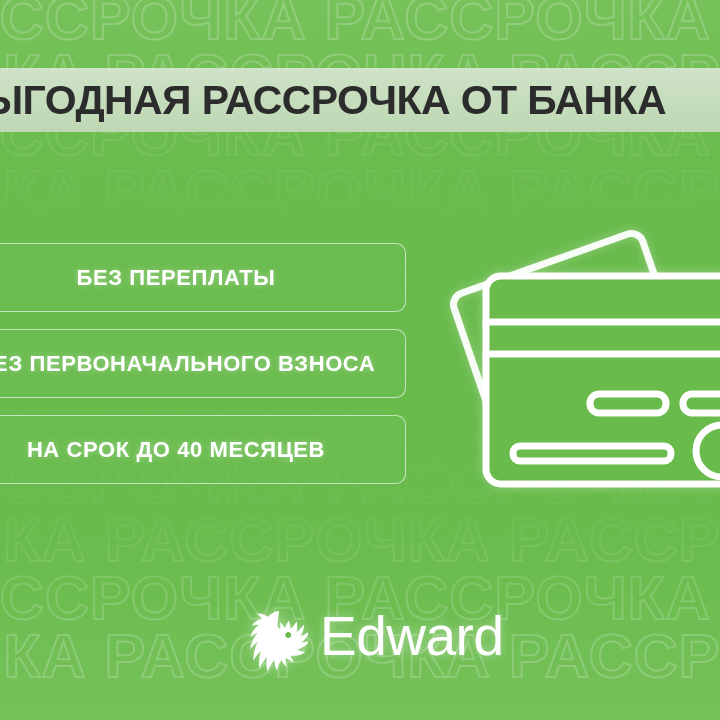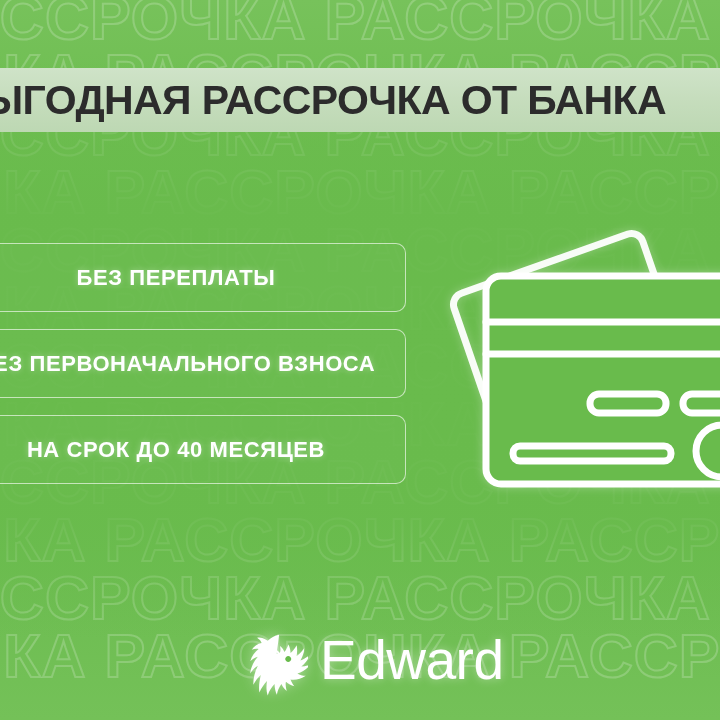--- a/index.html
+++ b/index.html
@@ -136,21 +136,21 @@
     height: 300px;
     pointer-events: none;
     filter: drop-shadow(0 0 5px rgba(255,255,255,0.30));
   }
   .cards svg { display: block; overflow: visible; }
 
   
   .logo {
     position: absolute;
     left: 232px;
-    top: 624px;
+    top: 600px;
     display: flex;
     align-items: center;
     gap: 12px;
   }
   .logo-mark {
     width: 76px;
     height: 76px;
     flex: 0 0 auto;
     filter: drop-shadow(0 0 7px rgba(255,255,255,0.45));
   }

